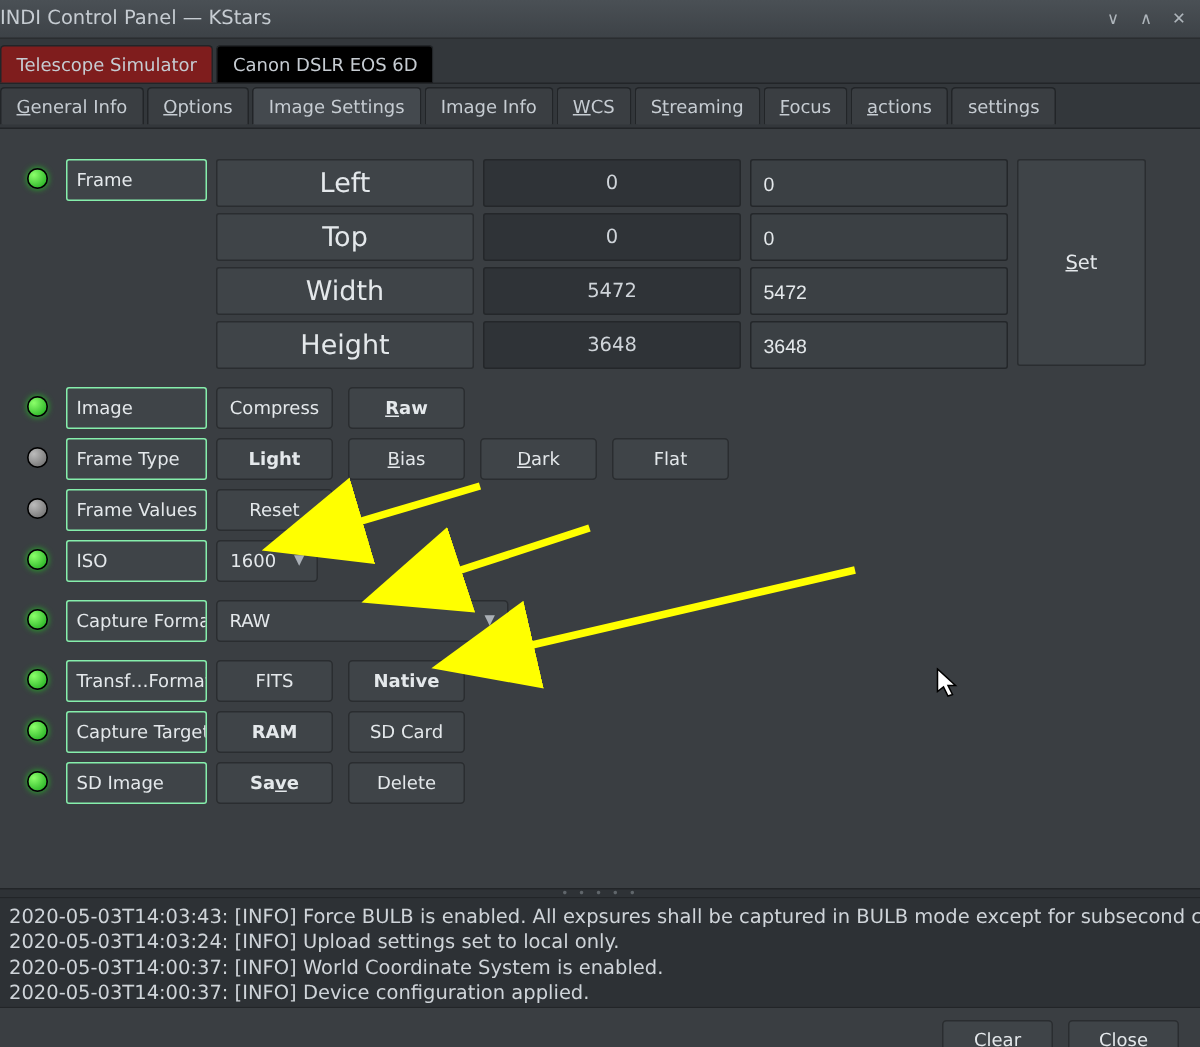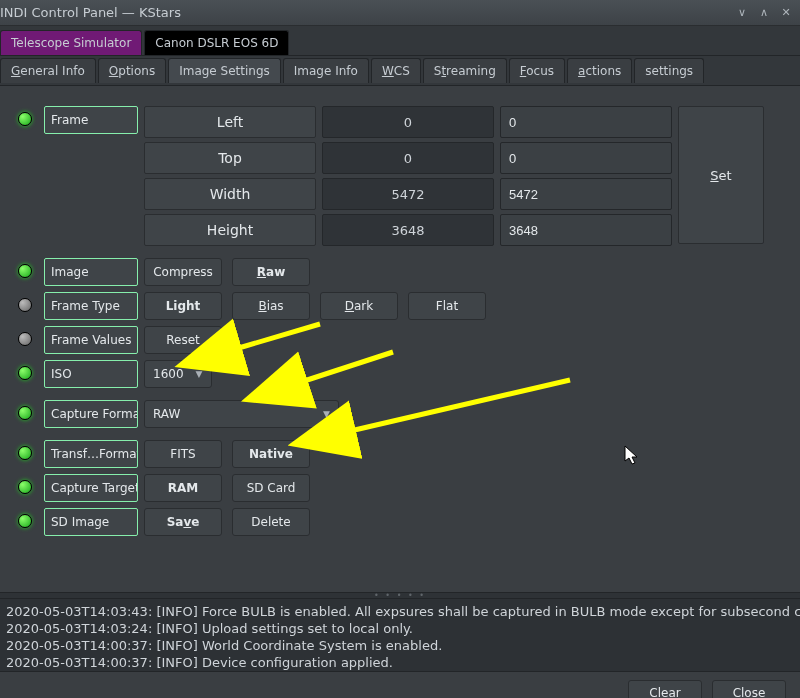--- a/index.html
+++ b/index.html
@@ -45,21 +45,21 @@
     display: flex;
     background: #33373b;
     border-bottom: 1px solid #222528;
     padding-top: 4px;
   }
   .device-tab {
     padding: 5px 10px;
     border: 1px solid #222528;
     border-bottom: none;
     margin-right: 2px;
-    background: #701a75;
+    background: #7f1d1d;
     color: #c6ccd2;
     font-size: 12px;
     border-radius: 3px 3px 0 0;
   }
   .device-tab.active { background: #000000; }
 
   
   .cat-tabs {
     display: flex;
     background: #33373b;
@@ -119,21 +119,21 @@
     border-radius: 2px;
   }
 
   .field-label {
     width: 172px; height: 32px;
     background: #3f4448;
     border: 1px solid #2a2d30;
     display: flex;
     align-items: center; justify-content: center;
     color: #e4e8eb;
-    font-size: 14px;
+    font-size: 18px;
     border-radius: 2px;
   }
 
   .value-box {
     width: 172px; height: 32px;
     background: #2f3337;
     border: 1px solid #24272a;
     display: flex;
     align-items: center; justify-content: center;
     color: #cfd4d9;
@@ -183,20 +183,21 @@
     background: #3f4448;
     border: 1px solid #2a2d30;
     display: flex;
     align-items: center;
     color: #e4e8eb;
     font-size: 12px;
     border-radius: 3px;
     padding: 0 8px;
     position: relative;
     cursor: pointer;
+    justify-content: flex-end;
   }
   .dropdown .arrow {
     font-size: 9px;
     margin-left: 12px;
     color: #aab0b6;
   }
   .dropdown.iso { width: 68px; }
   .dropdown.fmt { width: 195px; justify-content: space-between; }
 
   .section-gap { height: 6px; }

